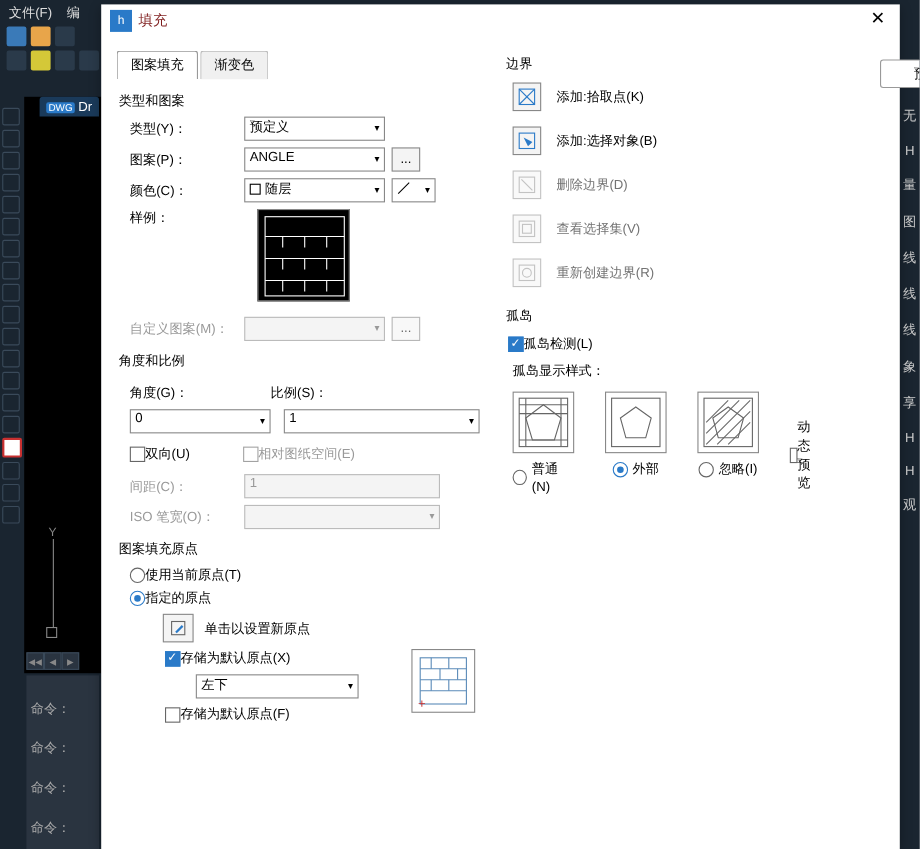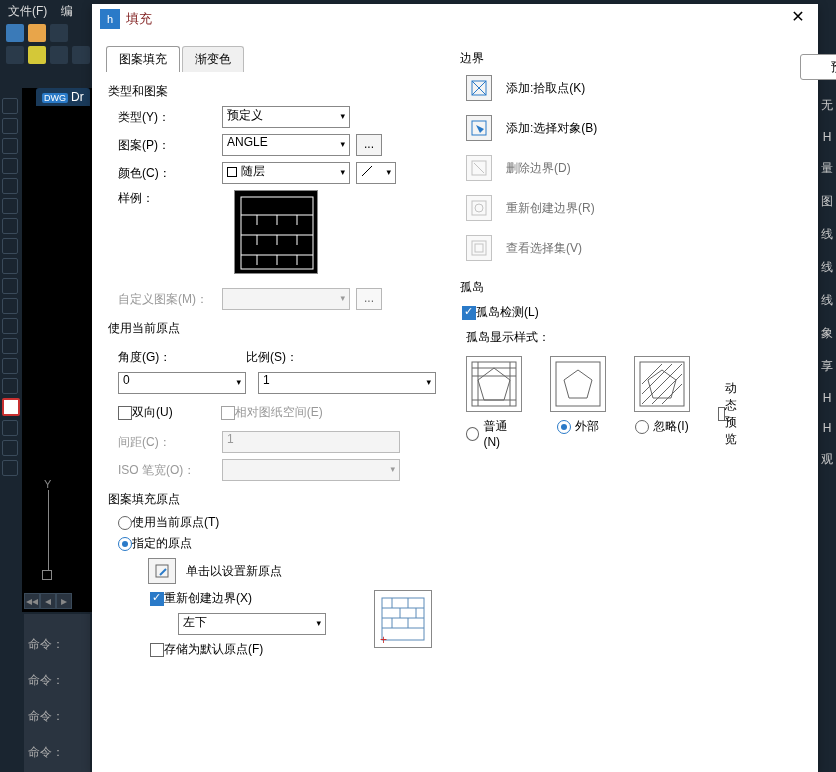--- a/index.html
+++ b/index.html
@@ -229,21 +229,21 @@
       </div>
 
       <div class="form-row" style="margin-top:14px;">
         <div class="lbl disabled">自定义图案(M)：</div>
         <div class="sel disabled">
             <span class="arrow">▾</span>
           </div>
         <div class="btn-dots" style="opacity:0.6">...</div>
       </div>
 
-      <div class="group-label">使用当前原点</div>
+      <div class="group-label">角度和比例</div>
       <div class="form-row" style="gap:0;margin-top:12px;">
         <div style="width:140px;padding-left:12px;">
           <div>角度(G)：</div>
         </div>
         <div>比例(S)：</div>
       </div>
       <div class="form-row" style="gap:12px;padding-left:12px;">
         <div class="sel" style="width:128px;"><span>0</span><span class="arrow">▾</span></div>
         <div class="sel" style="width:178px;"><span>1</span><span class="arrow">▾</span></div>
       </div>
@@ -282,21 +282,21 @@
           <svg width="16" height="16">
               <rect x="2" y="2" width="12" height="12" fill="none" stroke="#666"></rect>
               <line x1="6" y1="12" x2="12" y2="6" stroke="#2a7ac8" stroke-width="2"></line>
             </svg>
         </div>
         <span>单击以设置新原点</span>
       </div>
       <div style="position:relative;">
         <div class="chk-row" style="margin-left:44px;">
             <div class="chk on"></div>
-            <span>重新创建边界(X)</span>
+            <span>存储为默认原点(X)</span>
           </div>
         <div class="form-row" style="margin-left:72px;">
           <div class="sel" style="width:148px;"><span>左下</span><span class="arrow">▾</span></div>
         </div>
         <div class="chk-row" style="margin-left:44px;">
             <div class="chk"></div>
             <span>存储为默认原点(F)</span>
           </div>
         <div class="origin-thumb" style="right:4px;top:0;">
           <svg width="50" height="50">
@@ -345,33 +345,33 @@
               <rect x="2" y="2" width="14" height="14" fill="none" stroke="#888"></rect>
               <line x1="4" y1="4" x2="14" y2="14" stroke="#888"></line>
             </svg>
           </div>
         <div class="bnd-txt disabled">删除边界(D)</div>
       </div>
       <div class="boundary-row">
         <div class="bnd-icon disabled">
             <svg>
               <rect x="2" y="2" width="14" height="14" fill="none" stroke="#888"></rect>
-              <circle cx="9" cy="9" r="4" fill="none" stroke="#888"></circle>
-            </svg>
-          </div>
-        <div class="bnd-txt disabled">重新创建边界(R)</div>
+              <rect x="5" y="5" width="8" height="8" fill="none" stroke="#888"></rect>
+            </svg>
+          </div>
+        <div class="bnd-txt disabled">查看选择集(V)</div>
       </div>
       <div class="boundary-row">
         <div class="bnd-icon disabled">
             <svg>
               <rect x="2" y="2" width="14" height="14" fill="none" stroke="#888"></rect>
-              <rect x="5" y="5" width="8" height="8" fill="none" stroke="#888"></rect>
-            </svg>
-          </div>
-        <div class="bnd-txt disabled">查看选择集(V)</div>
+              <circle cx="9" cy="9" r="4" fill="none" stroke="#888"></circle>
+            </svg>
+          </div>
+        <div class="bnd-txt disabled">重新创建边界(R)</div>
       </div>
 
       <div class="section-title" style="margin-top:18px;">孤岛</div>
       <div class="chk-row" style="margin-left:2px;">
           <div class="chk on"></div>
           <span>孤岛检测(L)</span>
         </div>
       <div style="margin:8px 0 0 6px;">孤岛显示样式：</div>
       <div class="island-row">
         <div class="island-opt">

